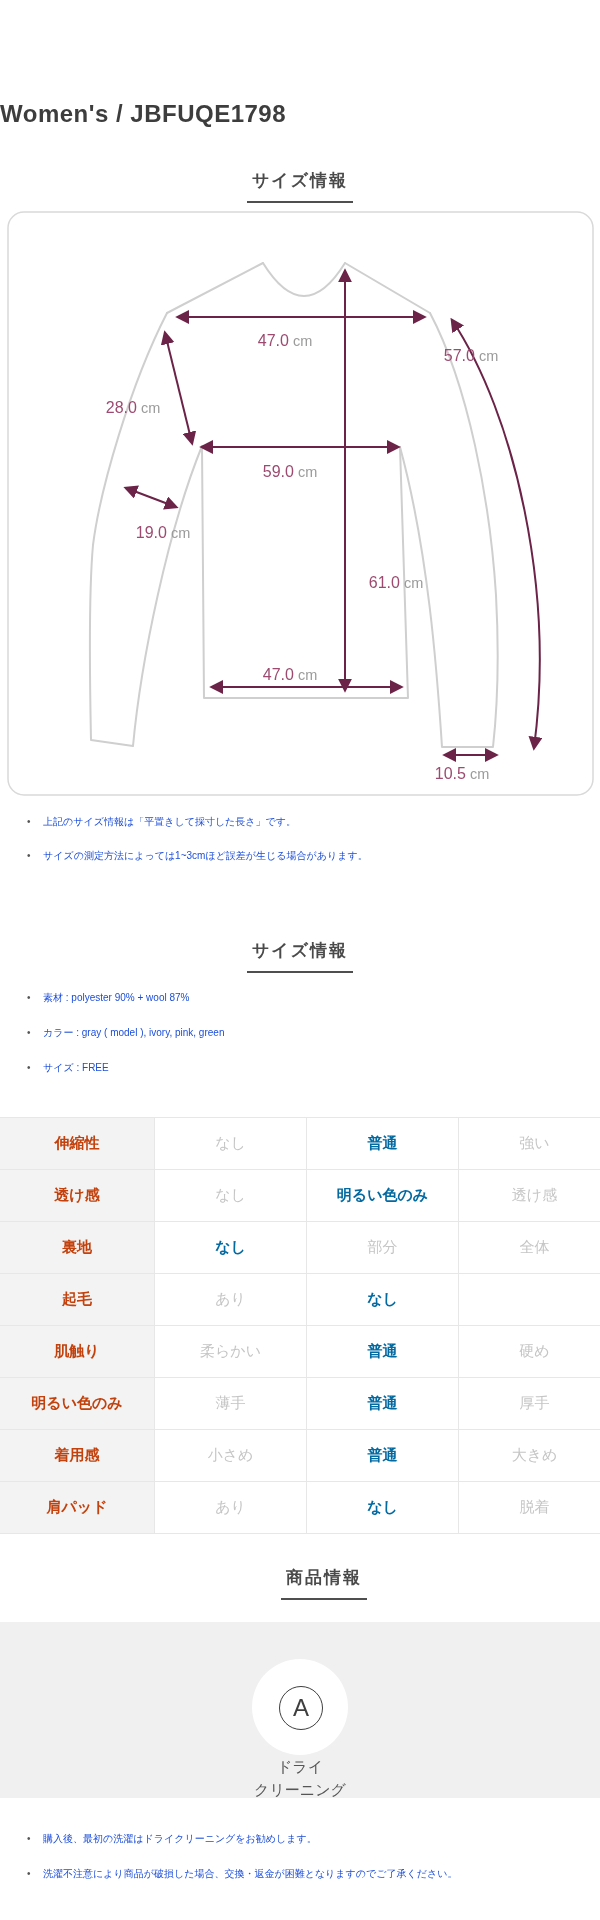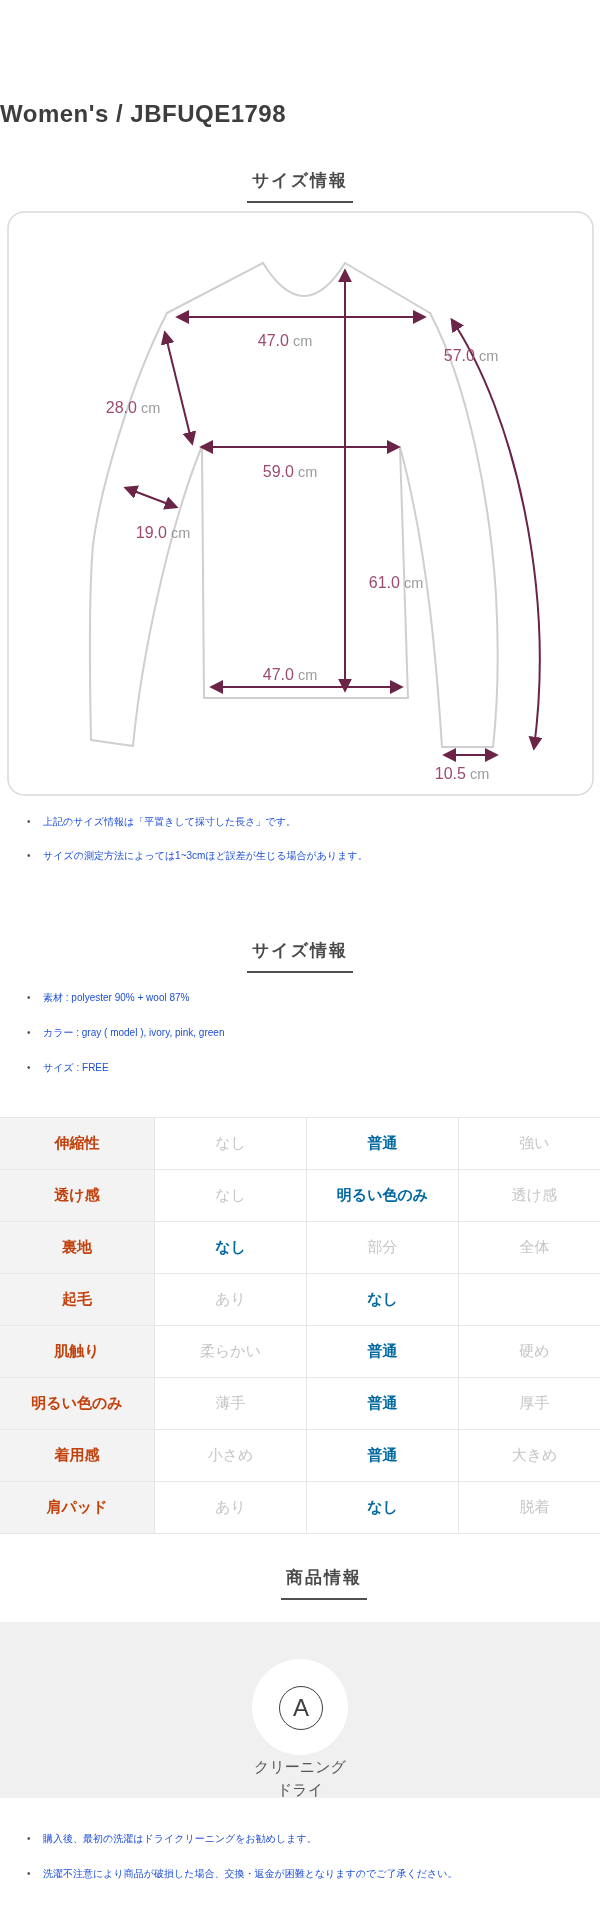--- a/index.html
+++ b/index.html
@@ -159,22 +159,22 @@
 
   <div class="sec-head head3">
     <span>商品情報</span>
   </div>
 
   <div class="care-panel">
     <div class="care-blob">
       <div class="care-ring">A</div>
     </div>
     <div class="care-label">
+      <div>ドライ</div>
       <div>クリーニング</div>
-      <div>ドライ</div>
     </div>
   </div>
 
   <ul class="note-list care-notes">
       <li>購入後、最初の洗濯はドライクリーニングをお勧めします。</li>
       <li>洗濯不注意により商品が破損した場合、交換・返金が困難となりますのでご了承ください。</li>
     </ul>
 
 </div>
 

